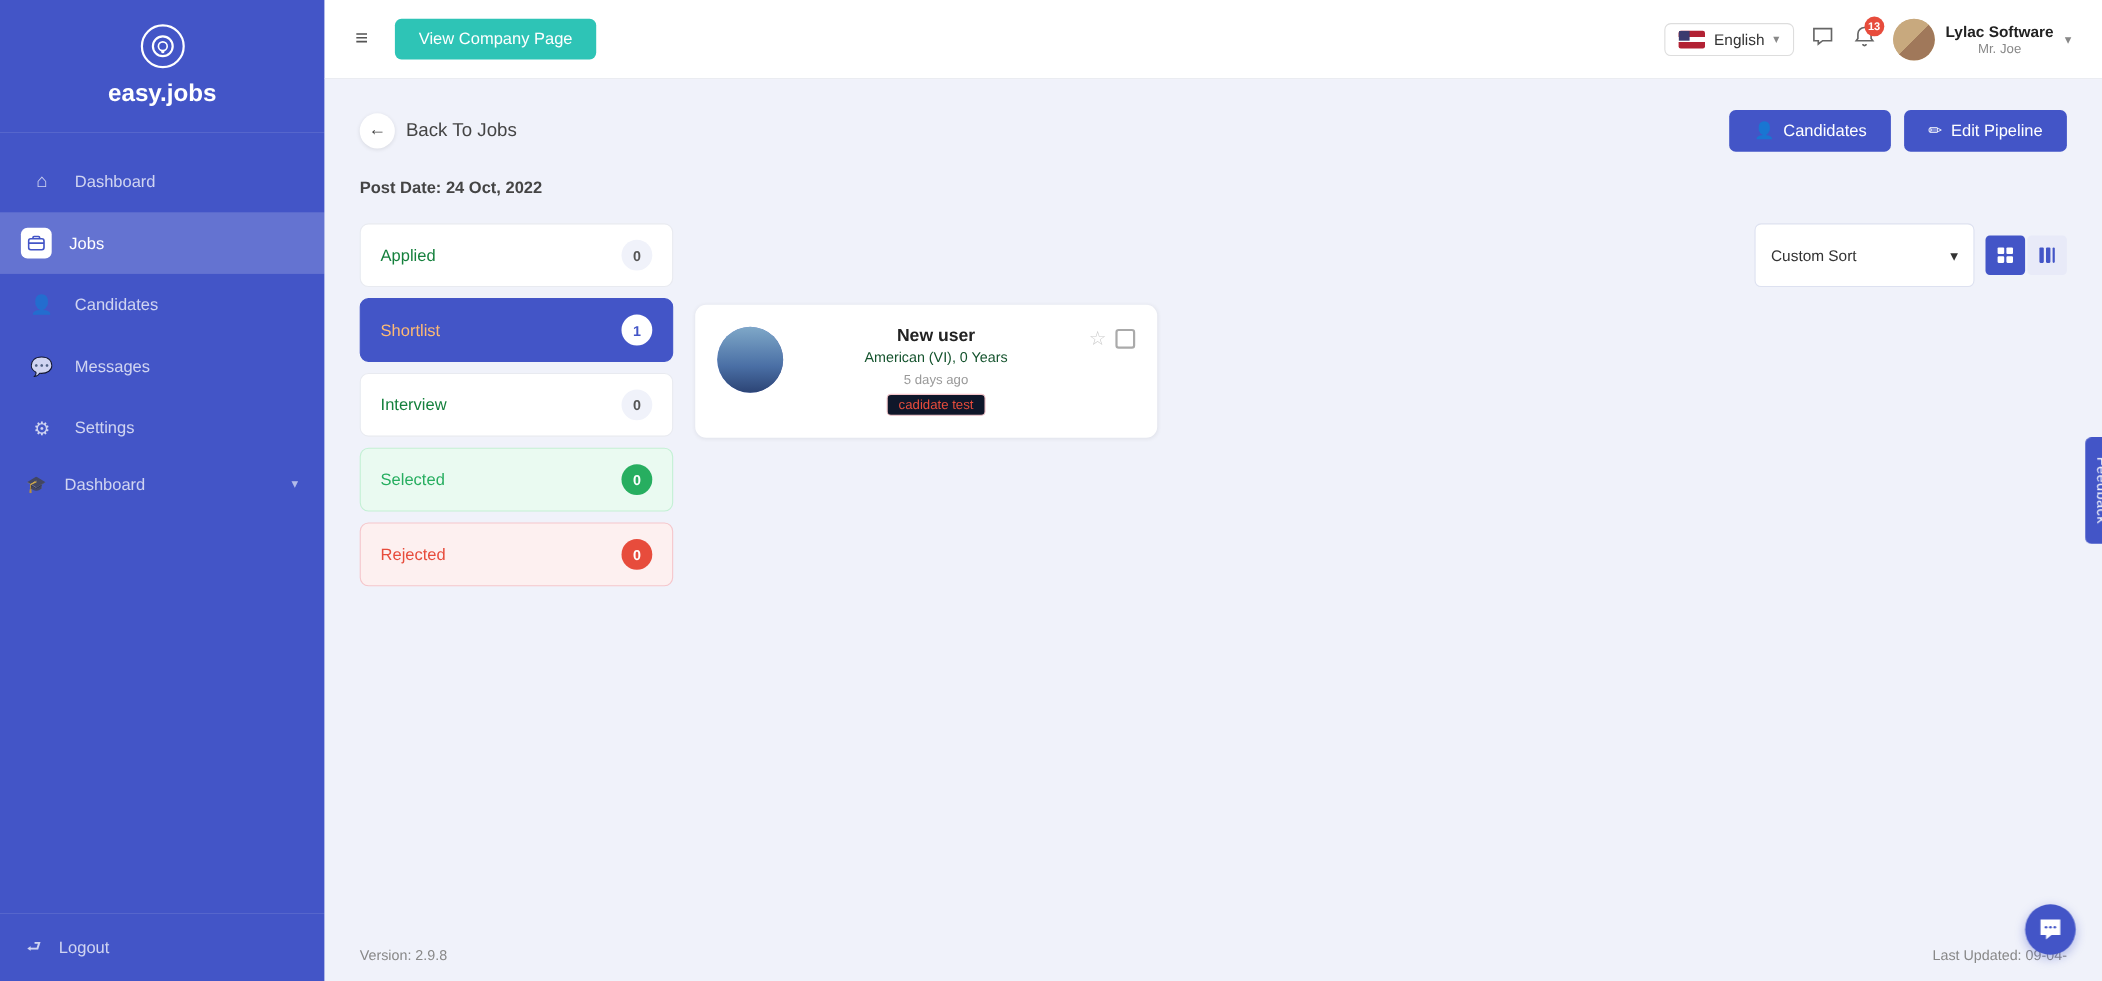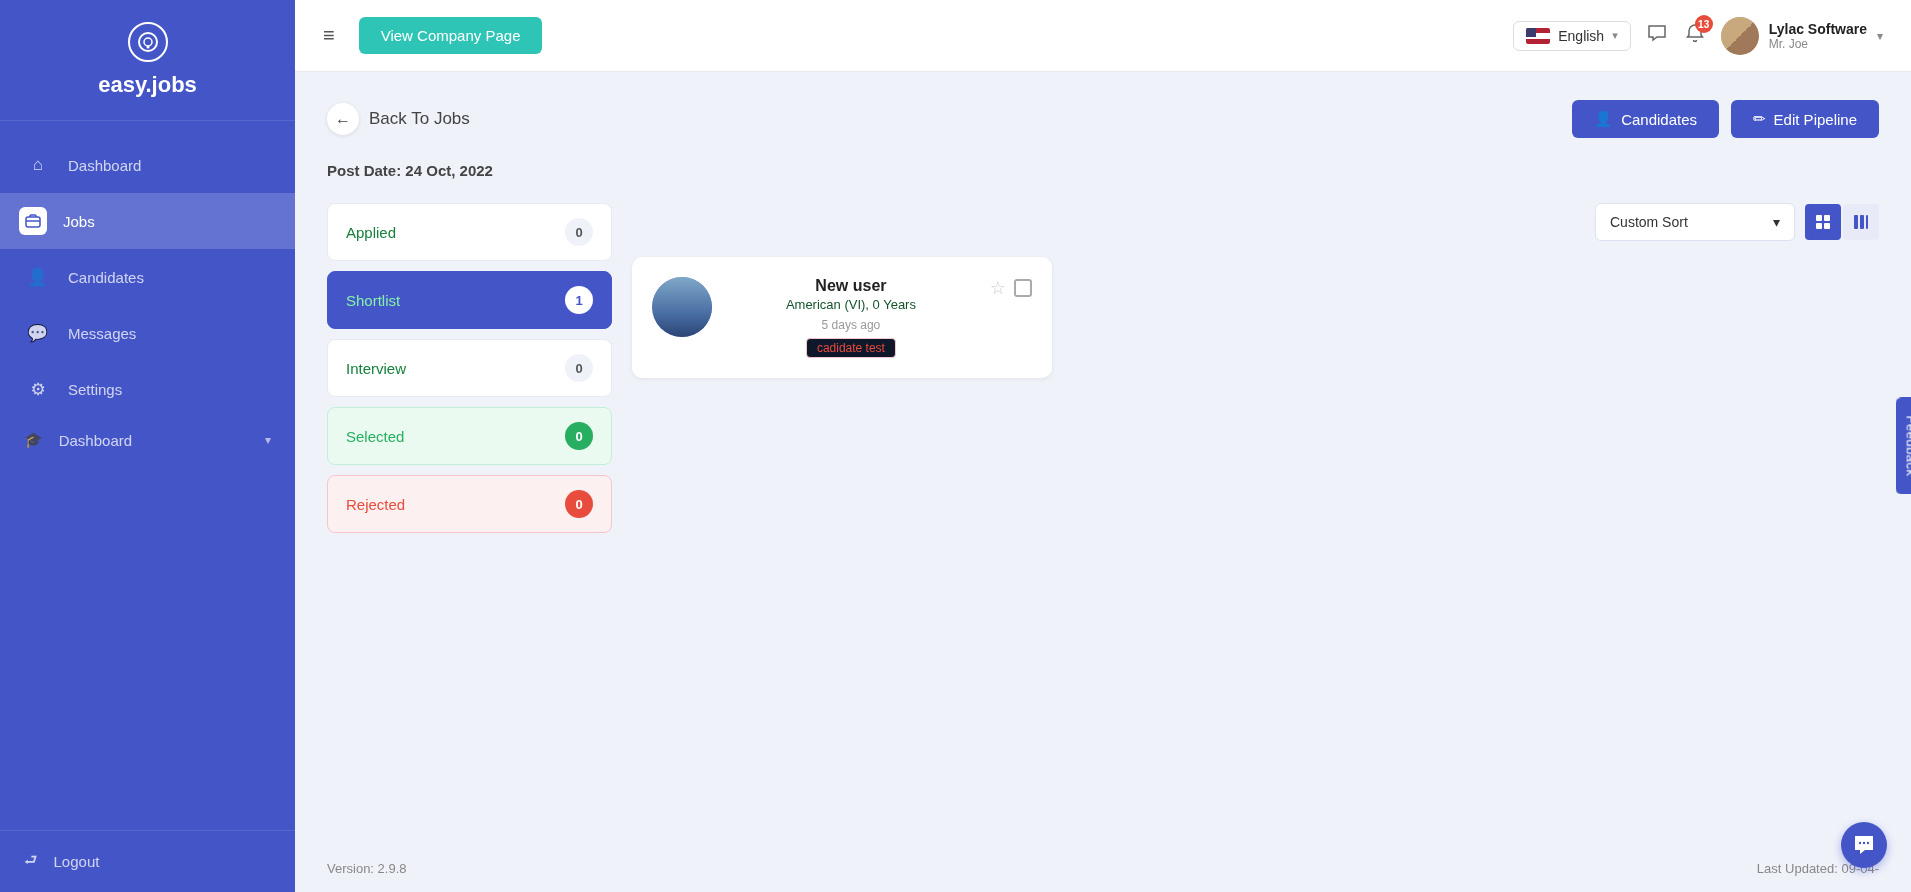--- a/index.html
+++ b/index.html
@@ -163,21 +163,21 @@
       width: 38px; height: 38px; border-radius: 50%;
       background: #c8a97e;
       display: flex; align-items: center; justify-content: center;
       overflow: hidden; position: relative;
     }
     .topbar-avatar-img {
       width: 38px; height: 38px;
       background: linear-gradient(135deg, #c8a97e 50%, #a0785a 50%);
       border-radius: 50%;
     }
-    .topbar-user-info { display: flex; flex-direction: column; }
+    .topbar-user-info { display: flex; flex-direction: column; align-items: center; }
     .topbar-user-name { font-size: 14px; font-weight: 600; color: #222; }
     .topbar-user-role { font-size: 12px; color: #888; }
     .topbar-chevron { color: #888; font-size: 12px; }
 
     
     .content {
       flex: 1;
       padding: 28px 32px;
       overflow-y: auto;
       background: #f0f2fa;
@@ -253,21 +253,21 @@
       background: #eafaf1;
       border-color: #c3f0d4;
     }
     .stage-item.rejected-stage {
       background: #fdf0f0;
       border-color: #f5c6cb;
     }
     .stage-name {
       font-size: 15px; font-weight: 500; color: #15803d;
     }
-    .stage-item.active .stage-name { color: #86efac; }
+    .stage-item.active .stage-name { color: #fdba74; }
     .stage-item.selected-stage .stage-name { color: #27ae60; }
     .stage-item.rejected-stage .stage-name { color: #e74c3c; }
     .stage-badge {
       background: #f0f2fa;
       color: #555;
       border-radius: 50%;
       width: 28px; height: 28px;
       display: flex; align-items: center; justify-content: center;
       font-size: 13px; font-weight: 600;
     }
@@ -288,21 +288,21 @@
     .candidates-panel {
       flex: 1;
     }
     .candidates-toolbar {
       display: flex; align-items: center; justify-content: flex-end;
       margin-bottom: 16px; gap: 10px;
     }
     .sort-dropdown {
       display: flex; align-items: center; gap: 10px;
       background: #fff; border: 1px solid #dde1f0;
-      border-radius: 6px; padding: 10px 14px;
+      border-radius: 6px; padding: 20px 14px;
       font-size: 14px; color: #333; cursor: pointer;
       min-width: 200px; justify-content: space-between;
     }
     .view-toggle {
       display: flex; gap: 2px;
     }
     .view-btn {
       background: #4355c7; color: #fff;
       border: none; border-radius: 4px;
       width: 36px; height: 36px;

